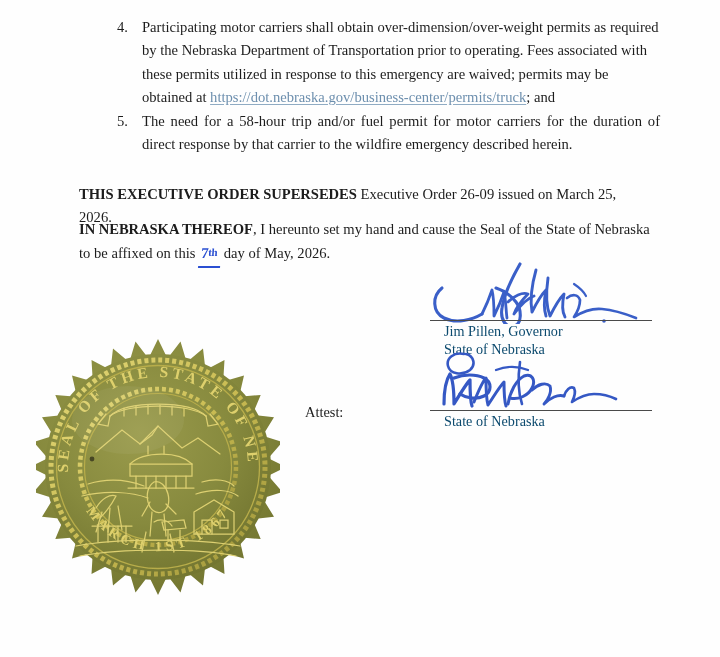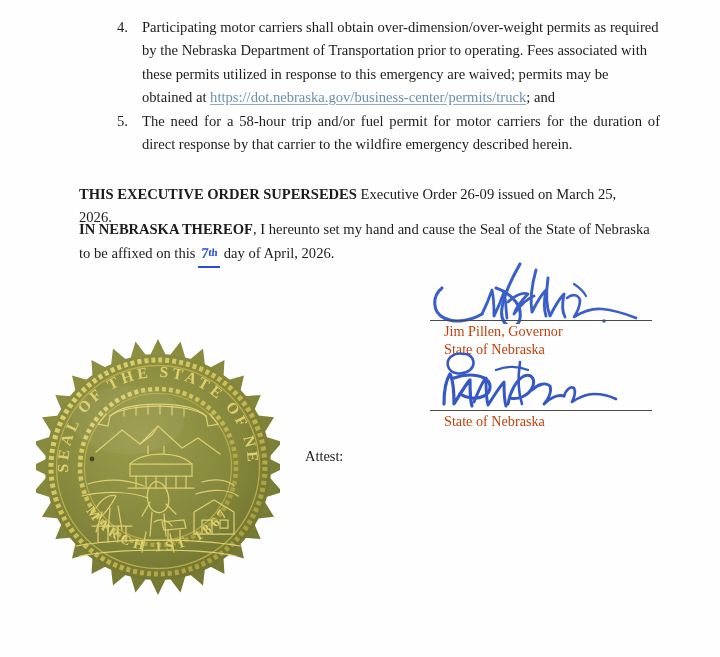--- a/index.html
+++ b/index.html
@@ -126,33 +126,32 @@
     width: 100%;
     height: 1.4px;
     background: #4a4a4a;
   }
   .sig-name {
     position: absolute;
     left: 14px;
     top: 61px;
     font-size: 14.2px;
     line-height: 17.5px;
-    color: #c2410c;
+    color: #0c4a6e;
     white-space: nowrap;
   }
   .sig-name .line2 { display: block; }
 
   
   .attest-label {
     position: absolute;
     left: 305px;
     top: 404px;
     font-size: 14.4px;
     color: #1c1c1c;
-    margin-top: 44px;
   }
 
   
   .seal-wrap {
     position: absolute;
     left: 36px;
     top: 336px;
     width: 244px;
     height: 262px;
   }
@@ -172,21 +171,21 @@
 
     <div class="list-item item-justify">
       <span class="list-marker">5.</span>
       <span class="list-text">The need for a 58-hour trip and/or fuel permit for motor carriers for the duration of direct response by that carrier to the wildfire emergency described herein.</span>
     </div>
 
   </div>
 
   <p class="para para-supersedes"><span class="lead-bold">THIS EXECUTIVE ORDER SUPERSEDES</span><span> Executive Order 26-09 issued on March 25, 2026.</span></p>
 
-  <p class="para para-witness"><span class="lead-bold">IN NEBRASKA THEREOF</span><span>, I hereunto set my hand and cause the Seal of the State of Nebraska to be affixed on this </span><span class="handwritten-date"><span>7</span><span class="sup">th</span></span><span> day of April, 2026.</span></p>
+  <p class="para para-witness"><span class="lead-bold">IN NEBRASKA THEREOF</span><span>, I hereunto set my hand and cause the Seal of the State of Nebraska to be affixed on this </span><span class="handwritten-date"><span>7</span><span class="sup">th</span></span><span> day of May, 2026.</span></p>
 
   <div class="attest-label">Attest:</div>
 
   <div class="sig-block sig-governor">
     <svg class="sig-canvas" viewBox="0 0 236 62" aria-hidden="true">
       <g fill="none" stroke="#3a5fc8" stroke-linecap="round" stroke-linejoin="round">
         <path d="M96 2 C88 16, 80 32, 78 46 C76 58, 82 66, 90 64 C98 62, 98 48, 92 40
                  C86 32, 78 28, 72 26" stroke-width="3.1"></path>
         <path d="M18 26 C8 34, 8 50, 20 56 C32 62, 48 58, 58 52" stroke-width="3.1"></path>
         <path d="M58 52 C62 44, 66 34, 68 28 C70 36, 70 48, 70 54

